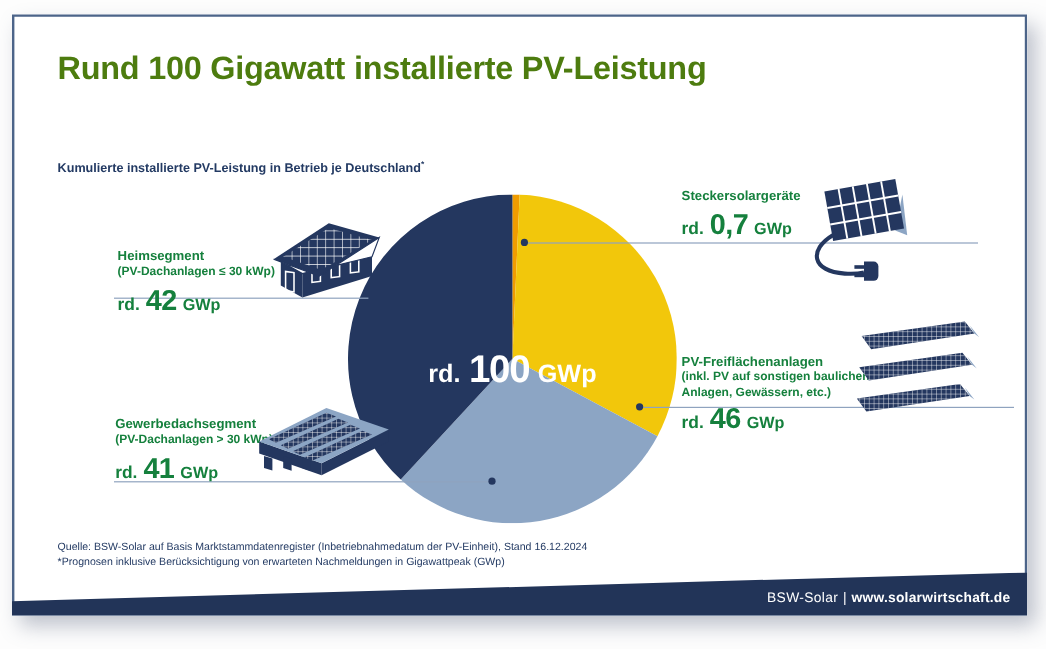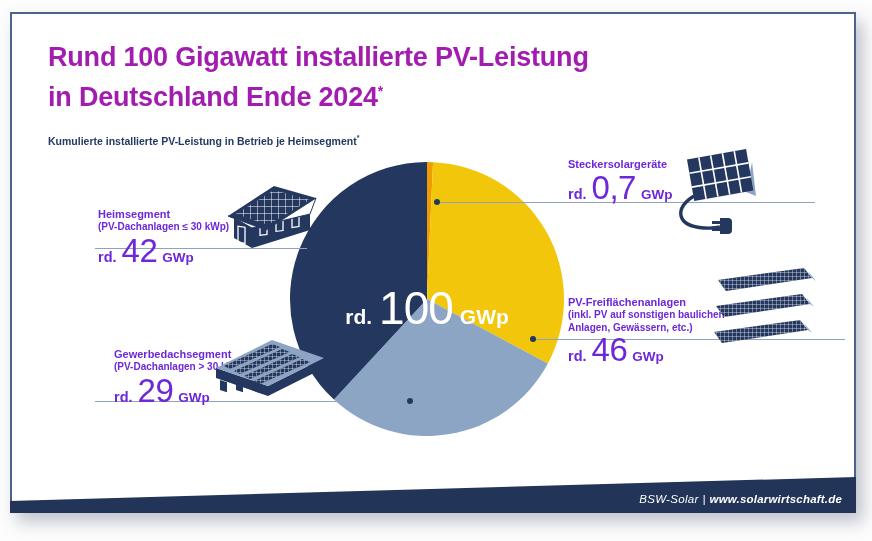--- a/index.html
+++ b/index.html
@@ -2,45 +2,45 @@
 <html><head>
 <meta charset="utf-8">
 <style>
   html,body{margin:0;padding:0;background:#ffffff;width:872px;height:541px;overflow:hidden;
     font-family:"Liberation Sans","DejaVu Sans",sans-serif;}
   .stage{position:relative;width:872px;height:541px;background:#fdfdfd;}
   .card{position:absolute;left:10px;top:12px;width:846px;height:501px;background:#ffffff;
     box-shadow:inset 0 0 0 2px #4c6489, 7px 9px 16px rgba(90,100,125,.38);}
   .abs{position:absolute;}
   
-  .title{left:38px;top:28px;font-size:27px;line-height:34px;font-weight:800;color:#a21caf;letter-spacing:-.2px;}
+  .title{left:38px;top:28px;font-size:27px;line-height:34px;font-weight:800;color:#4d7c0f;letter-spacing:-.2px;}
   .title sup{font-size:14px;font-weight:800;}
   .subtitle{left:38px;top:122px;font-size:10.5px;font-weight:700;color:#233a63;}
   .subtitle sup{font-size:7px;}
   
-  .callout{color:#6d28d9;}
+  .callout{color:#15803d;}
   .c-title{font-size:11px;font-weight:700;line-height:13px;}
   .c-sub{font-size:10px;font-weight:700;line-height:12.5px;}
   .c-value{display:flex;align-items:baseline;gap:5px;margin-top:3px;line-height:28px;}
   .c-prefix{font-size:14.5px;font-weight:700;}
-  .c-num{font-size:33px;font-weight:400;letter-spacing:-.5px;}
+  .c-num{font-size:24px;font-weight:700;letter-spacing:-.5px;}
   .c-unit{font-size:13.5px;font-weight:700;}
   
   .cline{height:1px;background:#8fa3bf;}
   .cdot{width:6px;height:6px;border-radius:50%;background:#24375f;}
   
   .pie-wrap{left:280px;top:150px;width:274px;height:274px;}
   .center-label{left:417px;top:296px;transform:translate(-50%,-50%);display:flex;align-items:baseline;gap:7px;
     color:#ffffff;white-space:nowrap;}
   .cl-prefix{font-size:21px;font-weight:700;}
-  .cl-num{font-size:46px;font-weight:400;letter-spacing:-1px;}
+  .cl-num{font-size:32px;font-weight:700;letter-spacing:-1px;}
   .cl-unit{font-size:21px;font-weight:700;}
   
   .source{left:38px;top:437px;font-size:8.8px;line-height:12.5px;color:#233a63;font-weight:400;}
-  .footer-bar{left:0;bottom:0;width:846px;height:36px;font-style:italic;}
+  .footer-bar{left:0;bottom:0;width:846px;height:36px;}
   .footer-text{right:14px;bottom:8px;font-size:11.5px;color:#ffffff;white-space:nowrap;}
   .footer-text .org{font-weight:400;letter-spacing:.3px;}
   .footer-text .sep{font-weight:300;padding:0 4px;}
   .footer-text .url{font-weight:700;letter-spacing:.2px;}
 </style>
 </head>
 <body>
 
 <div class="stage">
   <div class="card">
@@ -51,23 +51,22 @@
           <path d="M7,0 L0,0 0,7" fill="none" stroke="#ffffff" stroke-width="1"></path>
         </pattern>
         <pattern id="grid4" width="4" height="4" patternUnits="userSpaceOnUse">
           <path d="M4,0 L0,0 0,4" fill="none" stroke="#ffffff" stroke-width="0.7"></path>
         </pattern>
       </defs>
     </svg>
 
     <div class="abs title">
       <div>Rund 100 Gigawatt installierte PV-Leistung</div>
-      <div><span>in Deutschland Ende 2024</span><sup>*</sup></div>
-    </div>
-    <div class="abs subtitle"><span>Kumulierte installierte PV-Leistung in Betrieb je Heimsegment</span><sup>*</sup></div>
+    </div>
+    <div class="abs subtitle"><span>Kumulierte installierte PV-Leistung in Betrieb je Deutschland</span><sup>*</sup></div>
 
     <div class="abs pie-wrap">
       <svg id="pie-svg" width="274" height="274" viewBox="0 0 274 274">
           <path d="M137,137 L137.00,0.00 A137,137 0 0 1 143.04,0.13 Z" fill="#F09C00"></path>
           <path d="M137,137 L143.04,0.13 A137,137 0 0 1 257.88,201.47 Z" fill="#F2C70B"></path>
           <path d="M137,137 L257.88,201.47 A137,137 0 0 1 43.94,237.54 Z" fill="#8CA5C4"></path>
           <path d="M137,137 L43.94,237.54 A137,137 0 0 1 137.00,0.00 Z" fill="#24375F"></path>
         </svg>
     </div>
     <div class="abs center-label">
@@ -100,26 +99,26 @@
       <g stroke="#ffffff" stroke-width="1.3" fill="none">
         <rect x="38" y="49" width="7" height="13" transform="skewY(-7)"></rect>
         <rect x="54" y="47" width="7" height="13" transform="skewY(-7)"></rect>
         <rect x="70" y="45" width="7" height="13" transform="skewY(-7)"></rect>
       </g>
       <polygon points="6,38 52,8 94,20 44,52" fill="#24375F"></polygon>
       <polygon points="14,36 52,12 88,22 46,47" fill="url(#grid6)"></polygon>
       <polygon points="6,38 12,40 30,50 88,36 94,20 44,52" fill="none" stroke="#24375F" stroke-width="1"></polygon>
     </svg>
 
-    <div class="abs callout" style="left:104px;top:336px">
+    <div class="abs callout" style="left:86px;top:336px">
       <div class="c-title">Gewerbedachsegment</div>
       <div class="c-sub">(PV-Dachanlagen &gt; 30 kWp)</div>
       <div class="c-value">
         <span class="c-prefix">rd.</span>
-        <span class="c-num">29</span>
+        <span class="c-num">41</span>
         <span class="c-unit">GWp</span>
       </div>
     </div>
     <svg class="abs" style="left:198px;top:312px" width="124" height="80" viewBox="0 0 124 80">
       <polygon points="8,44 60,62 60,72 8,54" fill="#24375F"></polygon>
       <polygon points="60,62 116,34 116,44 60,72" fill="#24375F"></polygon>
       <g fill="#24375F">
         <rect x="12" y="52" width="7" height="10" transform="skewY(18)"></rect>
         <rect x="28" y="47" width="7" height="10" transform="skewY(18)"></rect>
         <rect x="44" y="42" width="7" height="10" transform="skewY(18)"></rect>
@@ -193,20 +192,24 @@
         <polygon points="8,42 94,30 102,40 16,53" fill="url(#grid4)"></polygon>
         <polygon points="102,40 106,43 98,33" fill="#8CA5C4"></polygon>
       </g>
       <g>
         <polygon points="6,68 92,56 100,66 14,79" fill="#24375F"></polygon>
         <polygon points="6,68 92,56 100,66 14,79" fill="url(#grid4)"></polygon>
         <polygon points="100,66 104,69 96,59" fill="#8CA5C4"></polygon>
       </g>
     </svg>
 
+    <div class="abs source">
+      <div>Quelle: BSW-Solar auf Basis Marktstammdatenregister (Inbetriebnahmedatum der PV-Einheit), Stand 16.12.2024</div>
+      <div>*Prognosen inklusive Berücksichtigung von erwarteten Nachmeldungen in Gigawattpeak (GWp)</div>
+    </div>
 
     <div class="abs footer-bar">
       <svg width="846" height="36" viewBox="0 0 846 36">
         <polygon points="0,24 846,0 846,36 0,36" fill="#223458"></polygon>
       </svg>
       <div class="abs footer-text">
         <span class="org">BSW-Solar</span><span class="sep">|</span><span class="url">www.solarwirtschaft.de</span>
       </div>
     </div>
 

